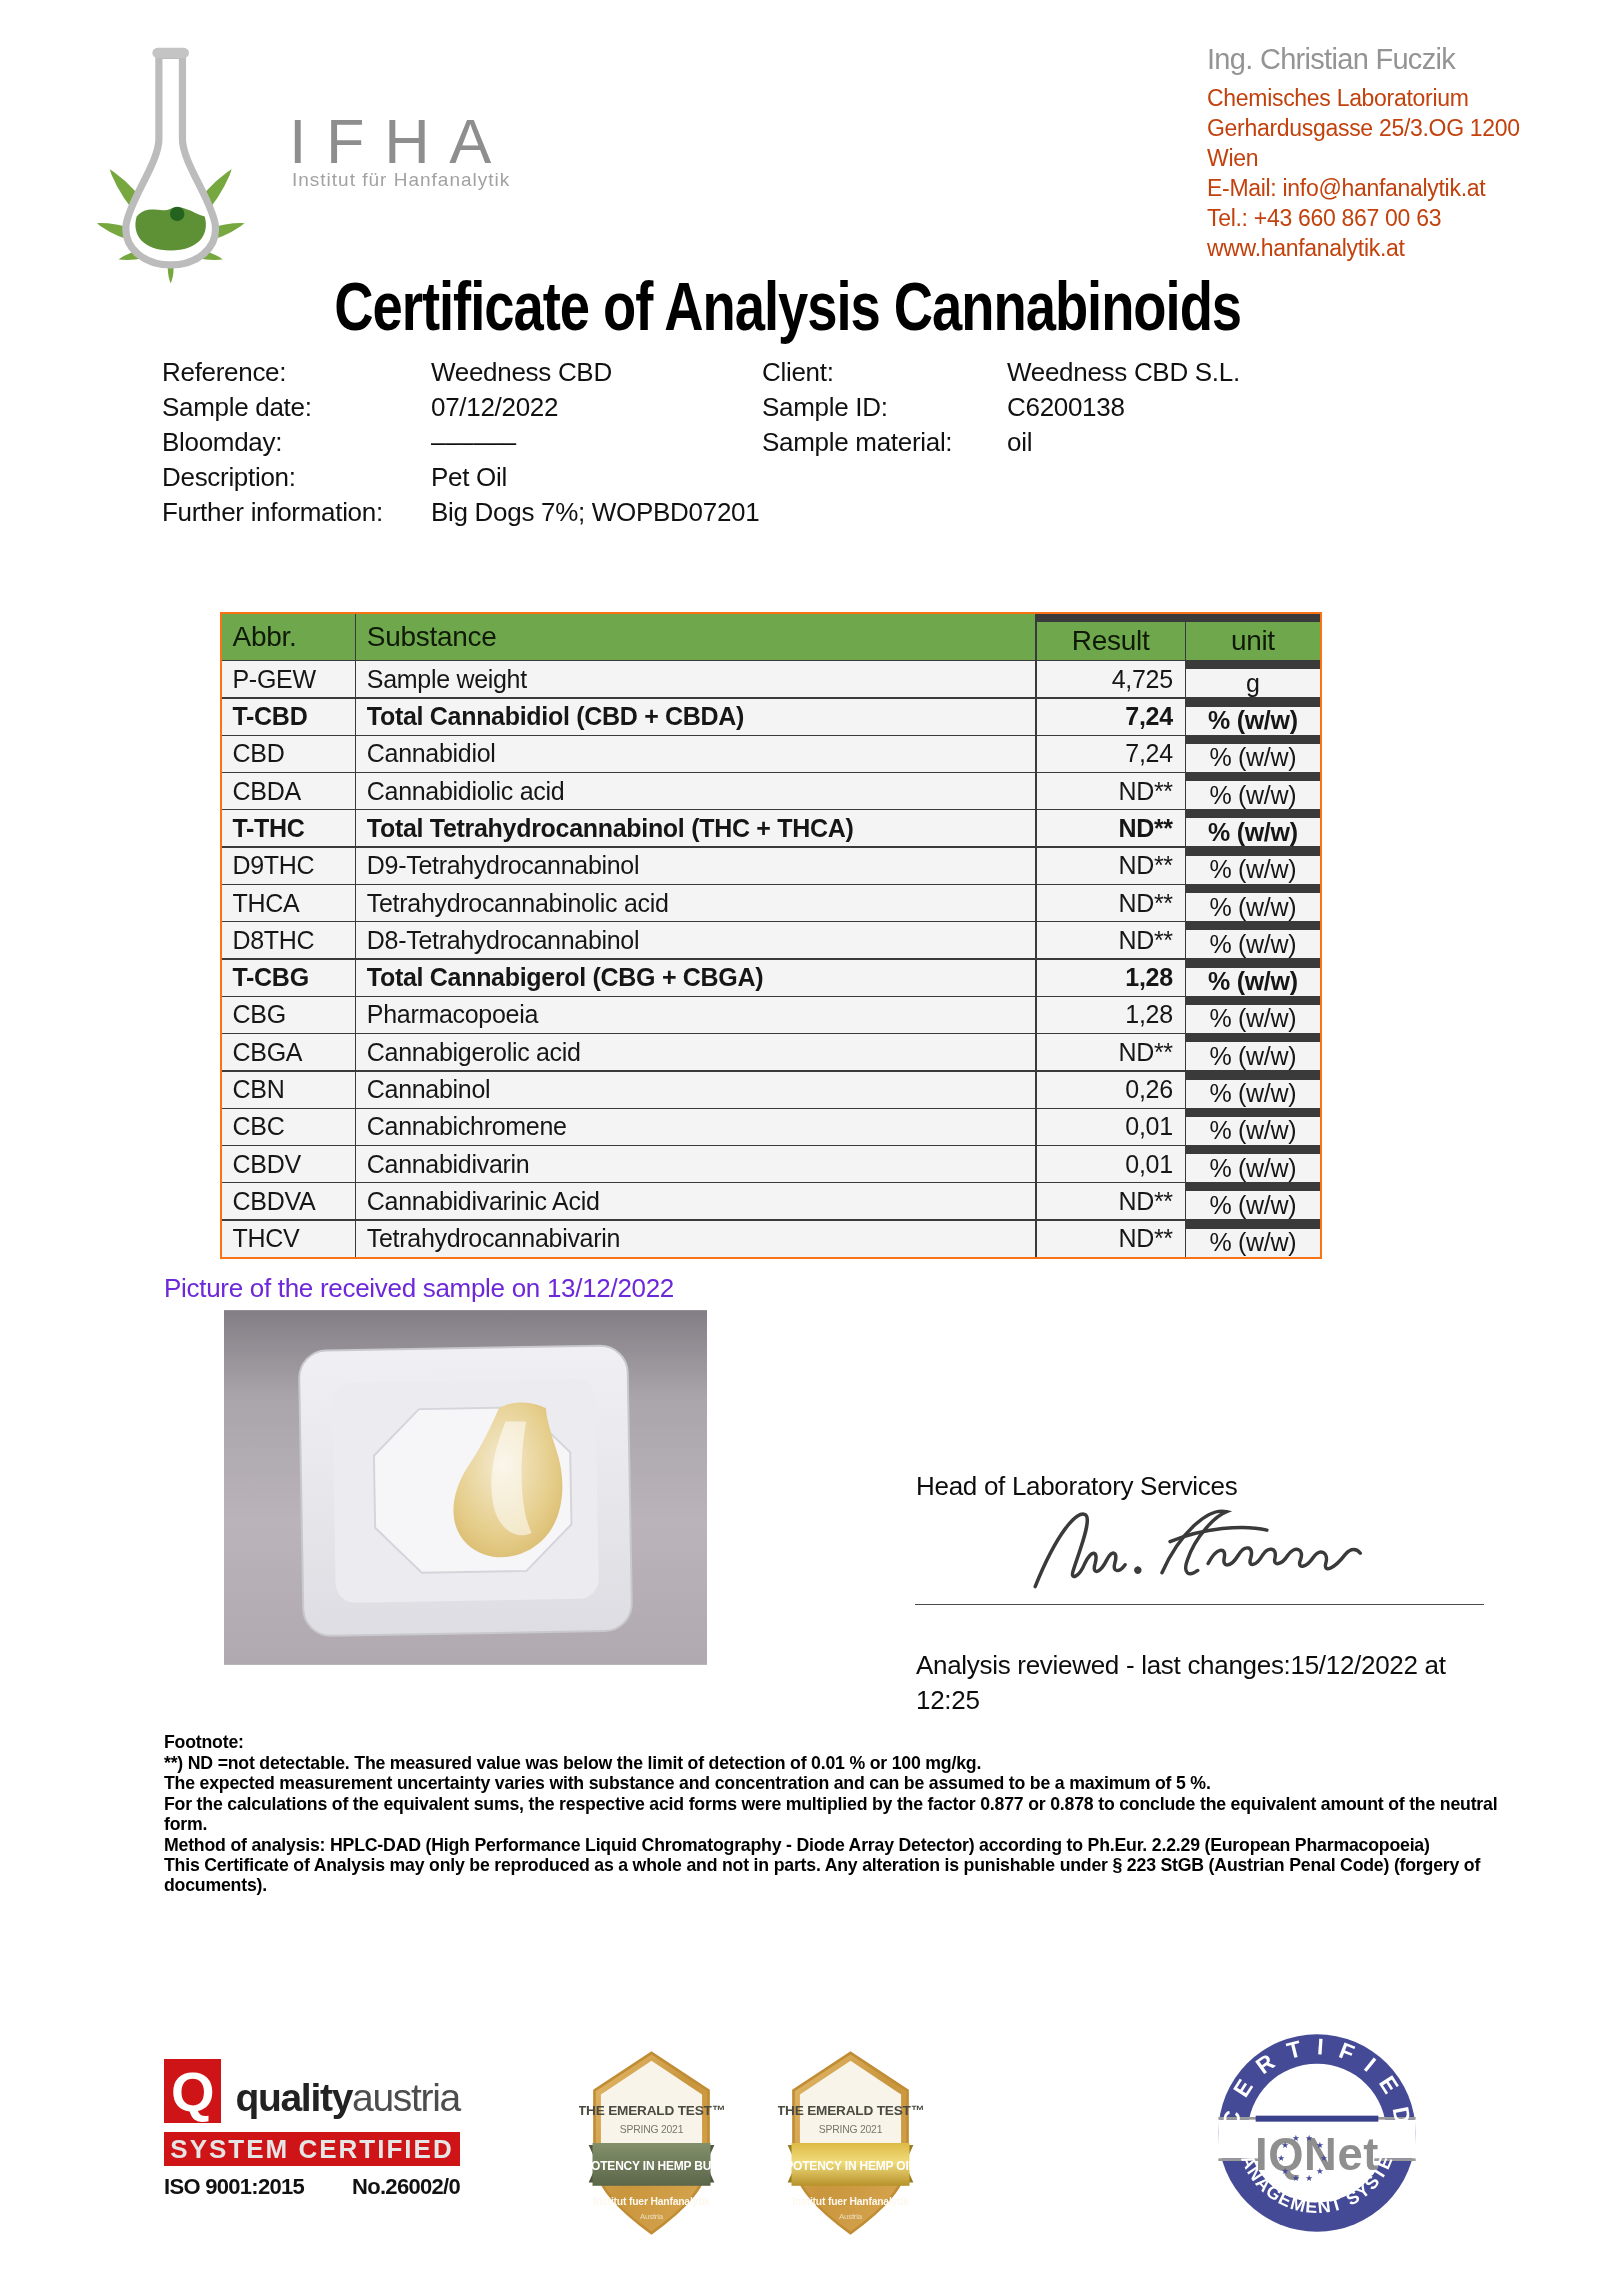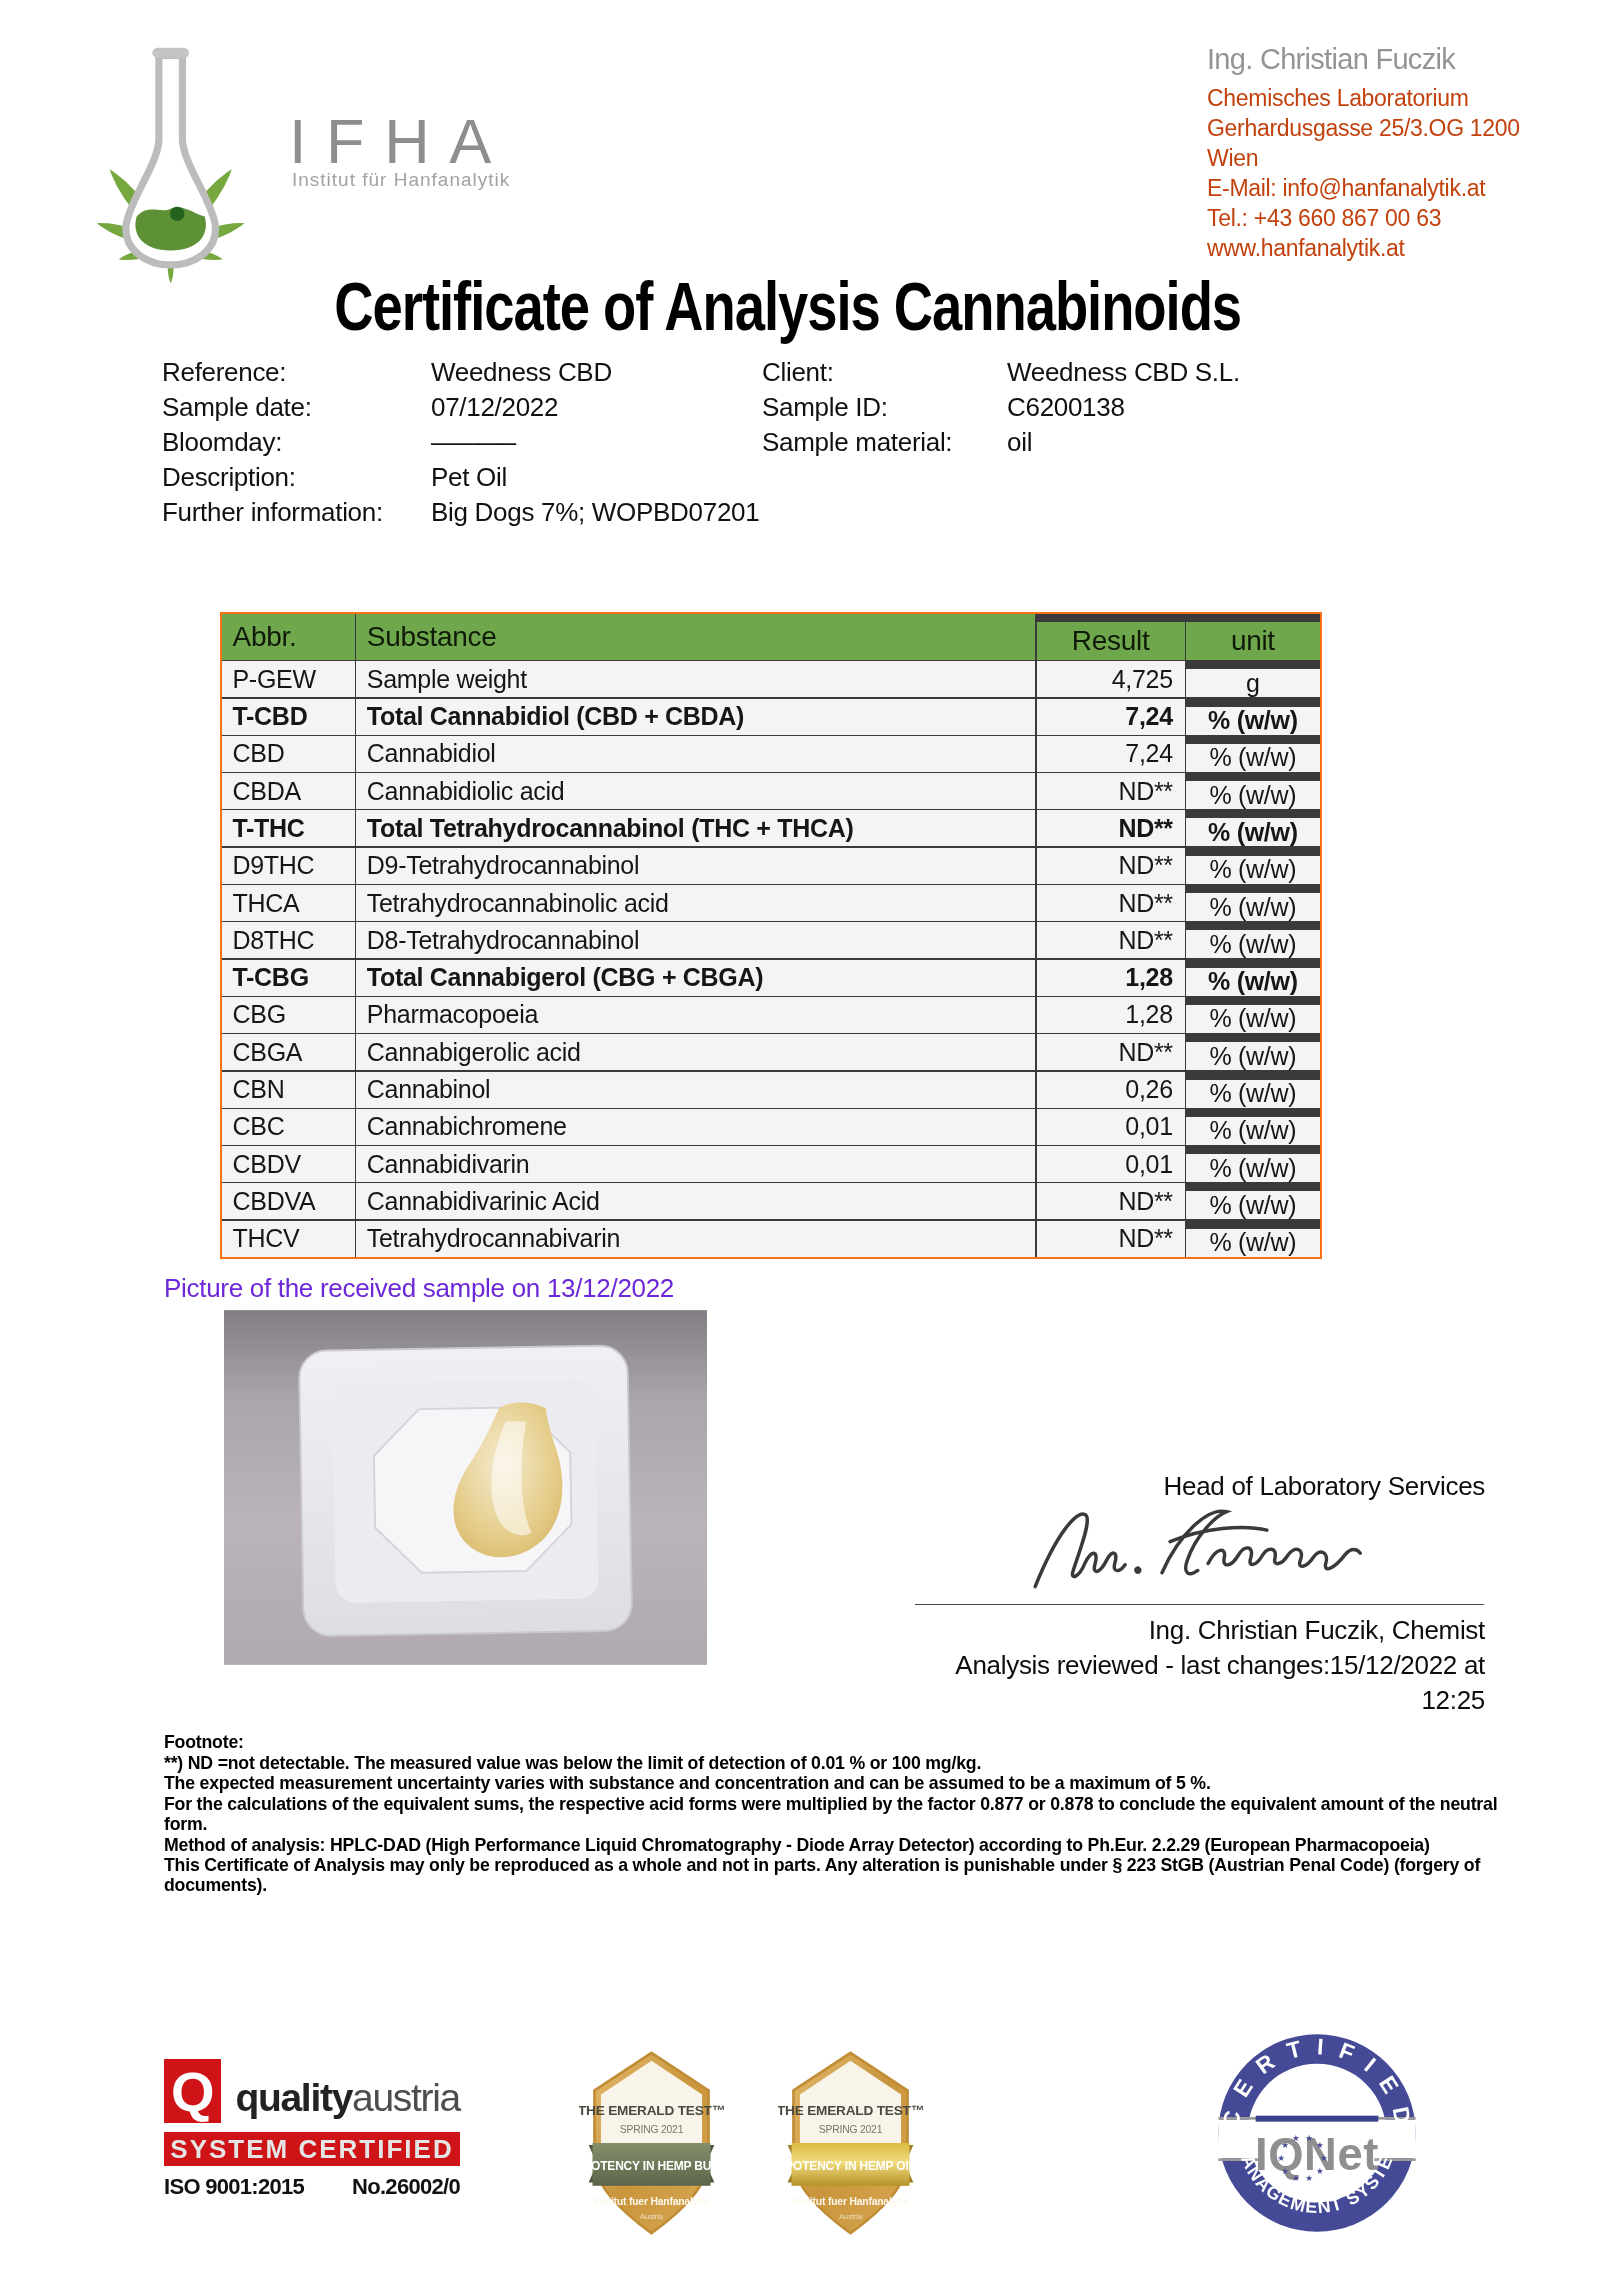--- a/index.html
+++ b/index.html
@@ -39,21 +39,21 @@
   .cell-left { padding-left:10.5px; justify-content:flex-start; }
   .cell-right { padding-right:11.8px; justify-content:flex-end; }
   .cell-center { justify-content:center;margin-top:8px; }
   .bold { font-weight:700; }
 
   
   .pic-caption { position:absolute; left:164px; top:1273px; font-size:26px; color:#6d28d9; }
   .photo { position:absolute; left:224px; top:1310px; width:483px; height:355px; }
 
   
-  .sig-heading, .sig-name, .sig-review1, .sig-review2 { position:absolute; left:916px; width:569px; text-align:right; font-size:26px; color:#0d0d0d; }
+  .sig-heading, .sig-name, .sig-review1, .sig-review2 { position:absolute; left:916px; width:569px; text-align:left; font-size:26px; color:#0d0d0d; }
   .sig-heading { top:1471px; }
   .sig-art { position:absolute; left:1007px; top:1499px; width:393px; height:98px; }
   .sig-rule { position:absolute; left:915px; top:1604px; width:569px; height:1.3px; background:#4a4a4a; }
   .sig-name { top:1615px; }
   .sig-review1 { top:1650px; }
   .sig-review2 { top:1685px; }
 
   
   .footnote { position:absolute; left:164px; top:1732px; width:1367px; font-size:17.7px; color:#000; letter-spacing:-0.2px; }
   .fn-line { line-height:20px; margin-bottom:0.7px;font-weight:bold; }
@@ -270,21 +270,20 @@
   <svg class="sig-art" viewBox="0 0 620 170">
     <g fill="none" stroke="#3a3a3a" stroke-width="6" stroke-linecap="round">
       <path d="M18,152 C55,60 92,16 106,28 C116,38 94,92 84,124 C78,142 94,136 104,112 C116,86 128,90 122,112 C116,132 130,130 142,106 C152,86 162,92 156,112 C152,128 164,128 174,114"></path>
       <path d="M196,120 a3.5,3.5 0 1 0 0.1,0"></path>
       <path d="M238,128 C268,60 318,14 350,22 C330,30 296,64 282,106 C274,128 284,136 300,124"></path>
       <path d="M252,74 C310,50 380,44 420,54"></path>
       <path d="M318,112 C332,84 350,82 346,102 C342,120 358,118 370,98 C382,78 398,82 392,102 C386,120 402,116 412,98 C422,82 438,84 434,102 C430,118 446,114 456,98 C468,80 486,86 478,106 C472,122 488,120 500,102 C512,84 528,92 522,112 C518,128 536,122 556,96 C566,84 576,86 582,94"></path>
     </g>
   </svg>
   <div class="sig-rule"></div>
-  <div class="sig-name">Ing. Christian Fuczik, Chemist</div>
   <div class="sig-review1">Analysis reviewed - last changes:15/12/2022 at</div>
   <div class="sig-review2">12:25</div>
 
   <div class="footnote">
     <div class="fn-line">Footnote:</div>
     <div>
 
     <div class="fn-line">**) ND =not detectable. The measured value was below the limit of detection of 0.01 % or 100 mg/kg.</div>
         <div class="fn-line">The expected measurement uncertainty varies with substance and concentration and can be assumed to be a maximum of 5 %.</div>
         <div class="fn-line">For the calculations of the equivalent sums, the respective acid forms were multiplied by the factor 0.877 or 0.878 to conclude the equivalent amount of the neutral form.</div>

